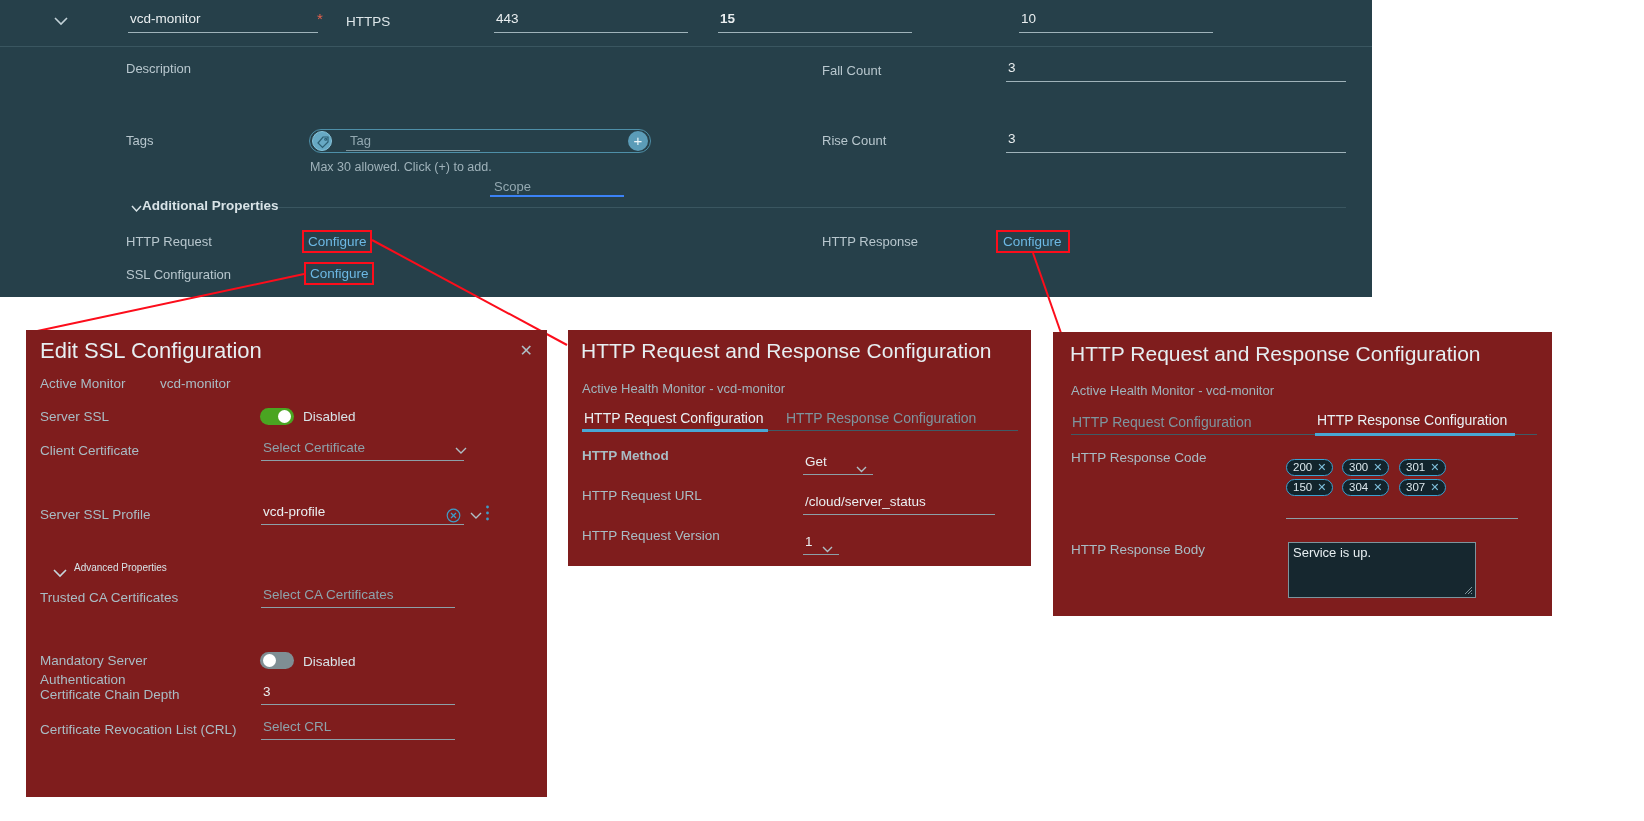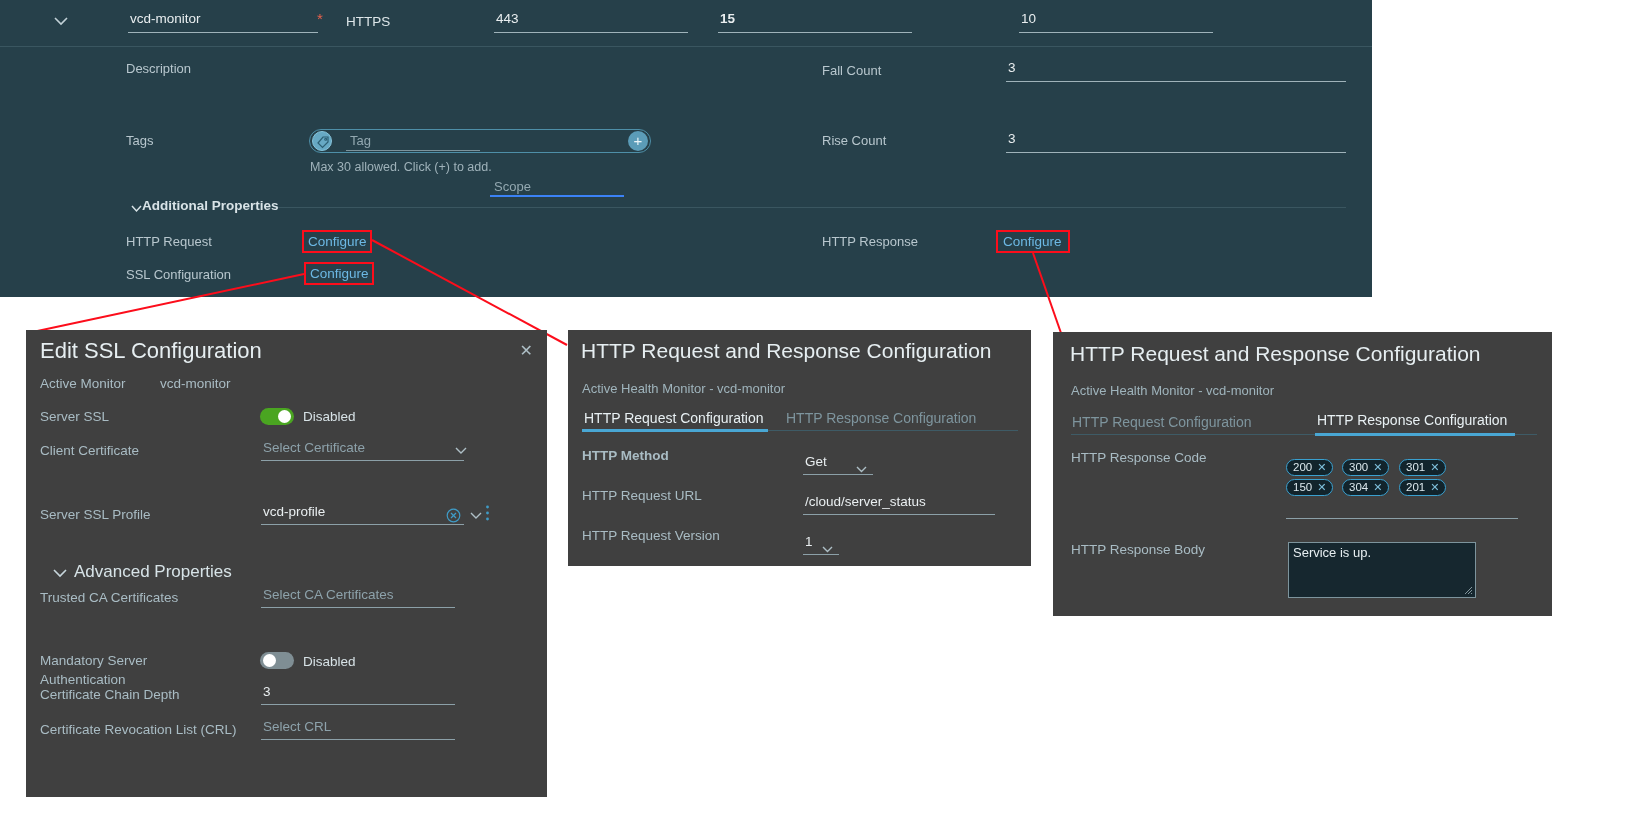--- a/index.html
+++ b/index.html
@@ -69,21 +69,21 @@
 
   .link-cfg { position:absolute; color:#6cb8e4; font-size:13.5px; }
   .redbox {
     position:absolute; border:2px solid #fc0d1b; background:transparent;
   }
 
   
   #lines { position:absolute; left:0; top:0; width:1644px; height:821px; pointer-events:none; }
 
   
-  .dialog { position:absolute; background:#404040; }
+  .dialog { position:absolute; background:#7f1d1d; }
 
   .dlg-title { position:absolute; color:#e6eef1; font-weight:300; }
   .dlg-sub   { position:absolute; color:#9fb4bc; font-size:13px; }
   .close-x   { position:absolute; color:#aebfc6; font-size:16px; line-height:1; }
 
   
   .toggle { position:absolute; width:34px; height:17px; border-radius:9px; }
   .toggle .knob { position:absolute; top:2px; width:13px; height:13px; border-radius:50%; background:#ffffff; }
   .toggle.on  { background:#4aa521; }
   .toggle.on .knob { right:3px; }
@@ -231,21 +231,21 @@
         <circle cx="2.5" cy="8" r="1.4" fill="#3f9bc6"></circle>
         <circle cx="2.5" cy="14" r="1.4" fill="#3f9bc6"></circle>
       </svg>
     </div>
 
     <div style="position:absolute; left:26px; top:234px;">
       <svg width="16" height="10" viewBox="0 0 16 10">
           <polyline points="2,2 8,8 14,2" fill="none" stroke="#c7d6dc" stroke-width="1.6"></polyline>
         </svg>
     </div>
-    <div style="position:absolute; left:48px; top:232px; color:#d7e3e7; font-size:17px;">Advanced Properties</div>
+    <div style="position:absolute; left:48px; top:232px; color:#d7e3e7; font-size:10px;">Advanced Properties</div>
 
     <div class="lbl-dlg" style="position:absolute; left:14px; top:260px;">Trusted CA Certificates</div>
     <div class="sel" style="left:235px; top:257px; width:194px;">Select CA Certificates</div>
 
     <div class="lbl-dlg" style="position:absolute; left:14px; top:323px;">Mandatory Server</div>
     <div class="lbl-dlg" style="position:absolute; left:14px; top:342px;">Authentication</div>
     <div class="toggle off" style="left:234px; top:322px;">
         <div class="knob"></div>
       </div>
     <div class="tog-lbl" style="left:277px; top:324px;">Disabled</div>
@@ -298,21 +298,21 @@
     <div class="tab-underline" style="left:262px; top:101px; width:200px;"></div>
 
     <div class="lbl-dlg" style="position:absolute; left:18px; top:118px;">HTTP Response Code</div>
 
     <div id="chipWrap" style="position:absolute; left:233px; top:127px; width:200px;">
         <div class="chip" style="left: 0px; top: 0px;"><span>200</span><span class="cx">✕</span></div>
         <div class="chip" style="left: 56px; top: 0px;"><span>300</span><span class="cx">✕</span></div>
         <div class="chip" style="left: 113px; top: 0px;"><span>301</span><span class="cx">✕</span></div>
         <div class="chip" style="left: 0px; top: 20px;"><span>150</span><span class="cx">✕</span></div>
         <div class="chip" style="left: 56px; top: 20px;"><span>304</span><span class="cx">✕</span></div>
-        <div class="chip" style="left: 113px; top: 20px;"><span>201</span><span class="cx">✕</span></div>
+        <div class="chip" style="left: 113px; top: 20px;"><span>307</span><span class="cx">✕</span></div>
       </div>
     <div style="position:absolute; left:233px; top:186px; width:232px; height:1px; background:#8ca0a8;"></div>
 
     <div class="lbl-dlg" style="position:absolute; left:18px; top:210px;">HTTP Response Body</div>
     <div class="textarea" style="left:235px; top:210px; width:188px; height:56px;">
       <span>Service is up.</span>
       <svg class="resize-grip" viewBox="0 0 9 9">
         <line x1="8" y1="1" x2="1" y2="8" stroke="#9fb3ba" stroke-width="0.8"></line>
         <line x1="8" y1="4" x2="4" y2="8" stroke="#9fb3ba" stroke-width="0.8"></line>
         <line x1="8" y1="7" x2="7" y2="8" stroke="#9fb3ba" stroke-width="0.8"></line>

